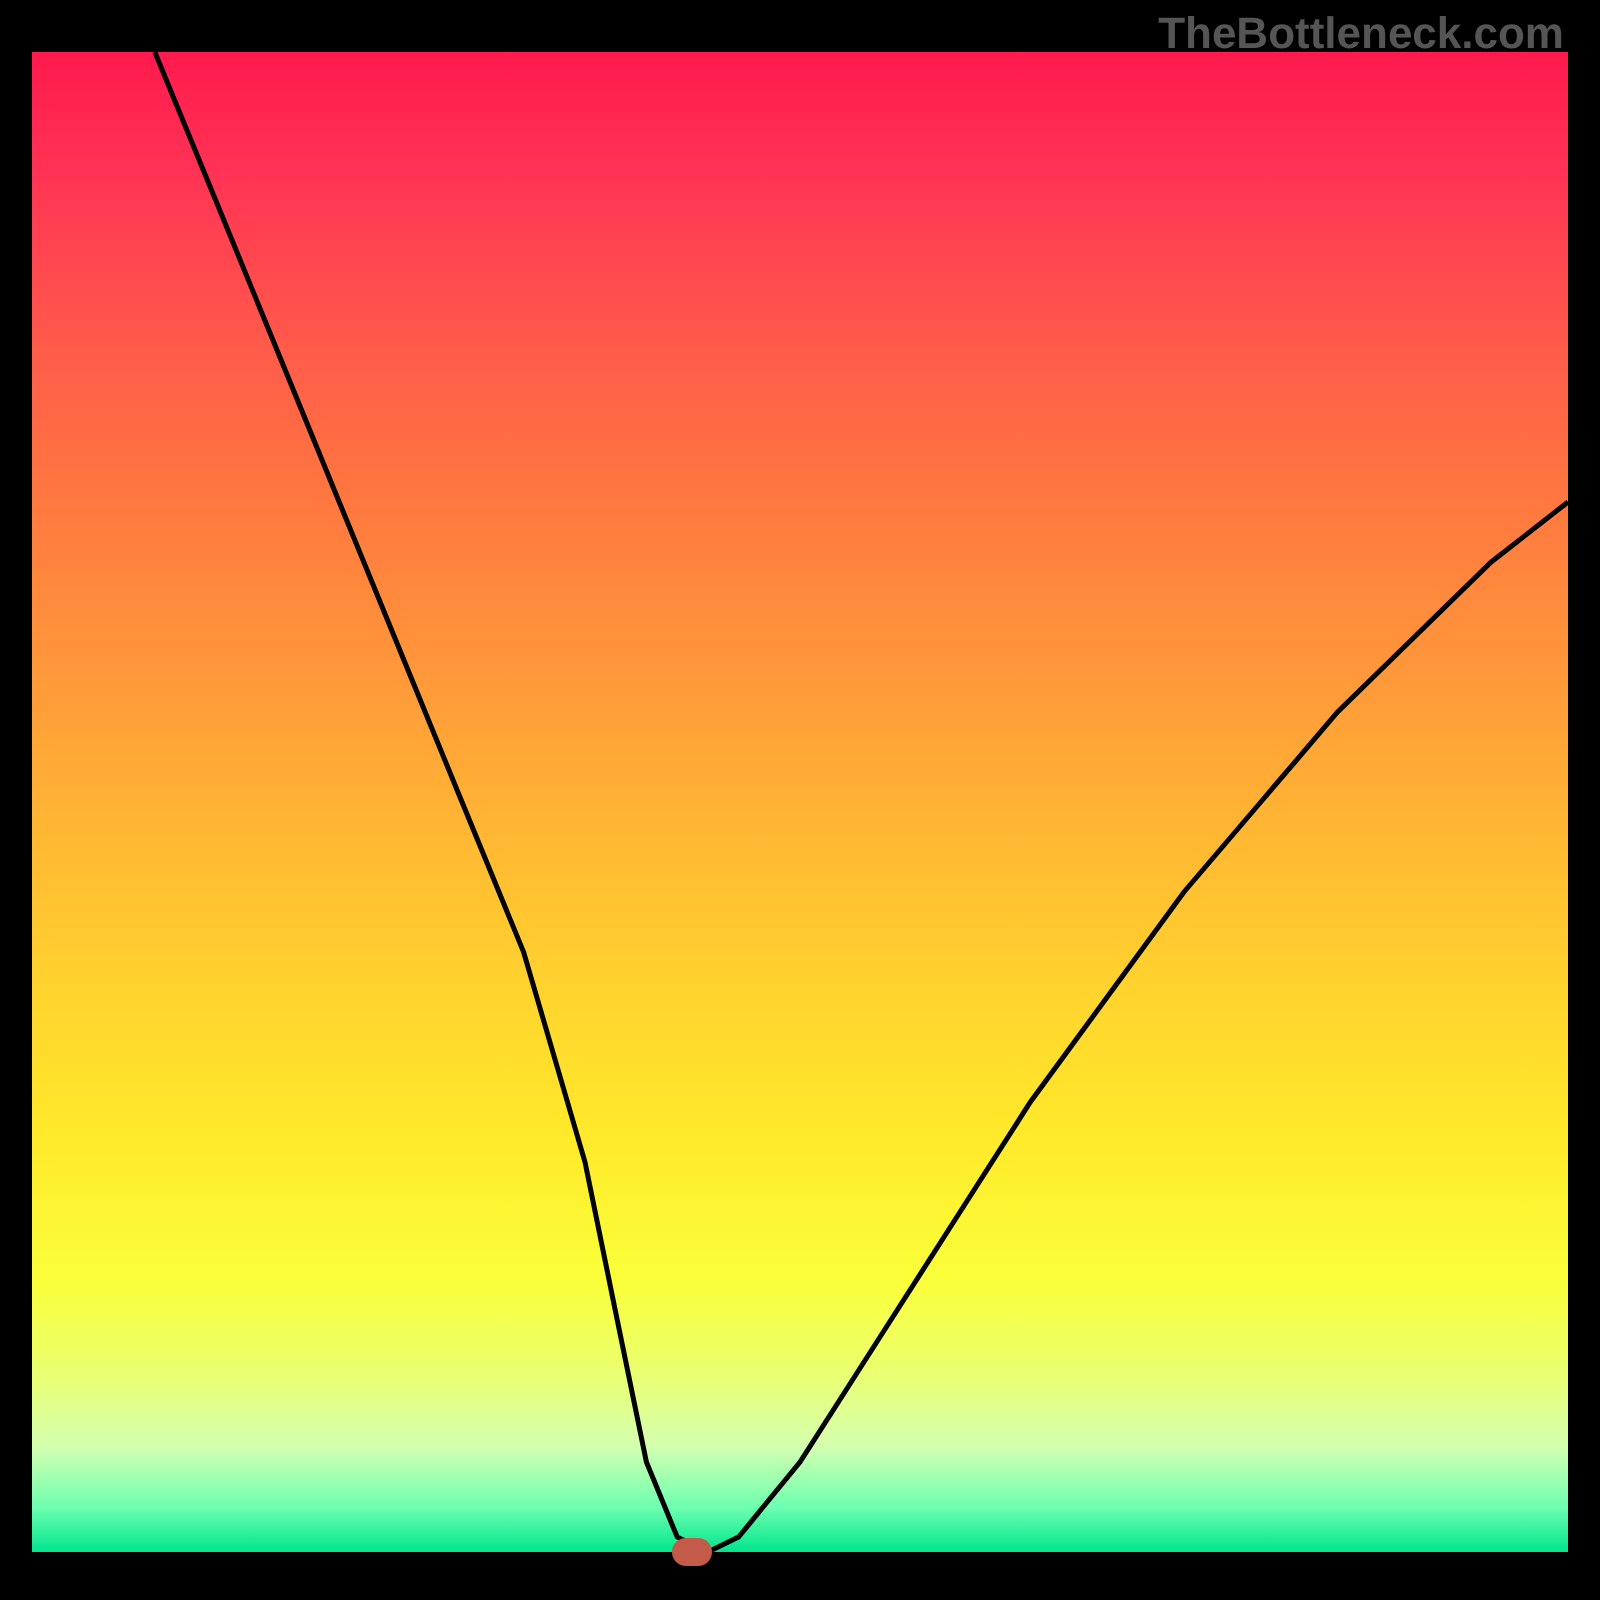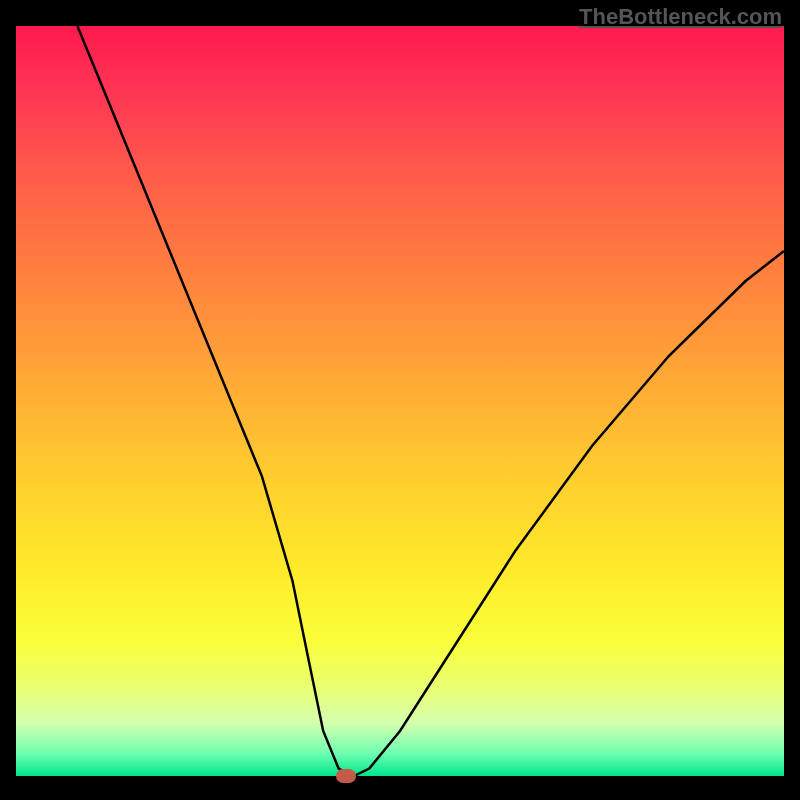--- a/index.html
+++ b/index.html
@@ -12,21 +12,20 @@
     overflow: hidden;
   }
   .watermark {
     position: absolute;
     top: 4px;
     right: 18px;
     color: #555;
     font-size: 22px;
     font-weight: bold;
     z-index: 10;
-    text-decoration: underline;
   }
   .plot-area {
     position: absolute;
     left: 16px;
     top: 26px;
     width: 768px;
     height: 750px;
     background: linear-gradient(to bottom,
       #ff1a4d 0%,
       #ff3355 8%,

